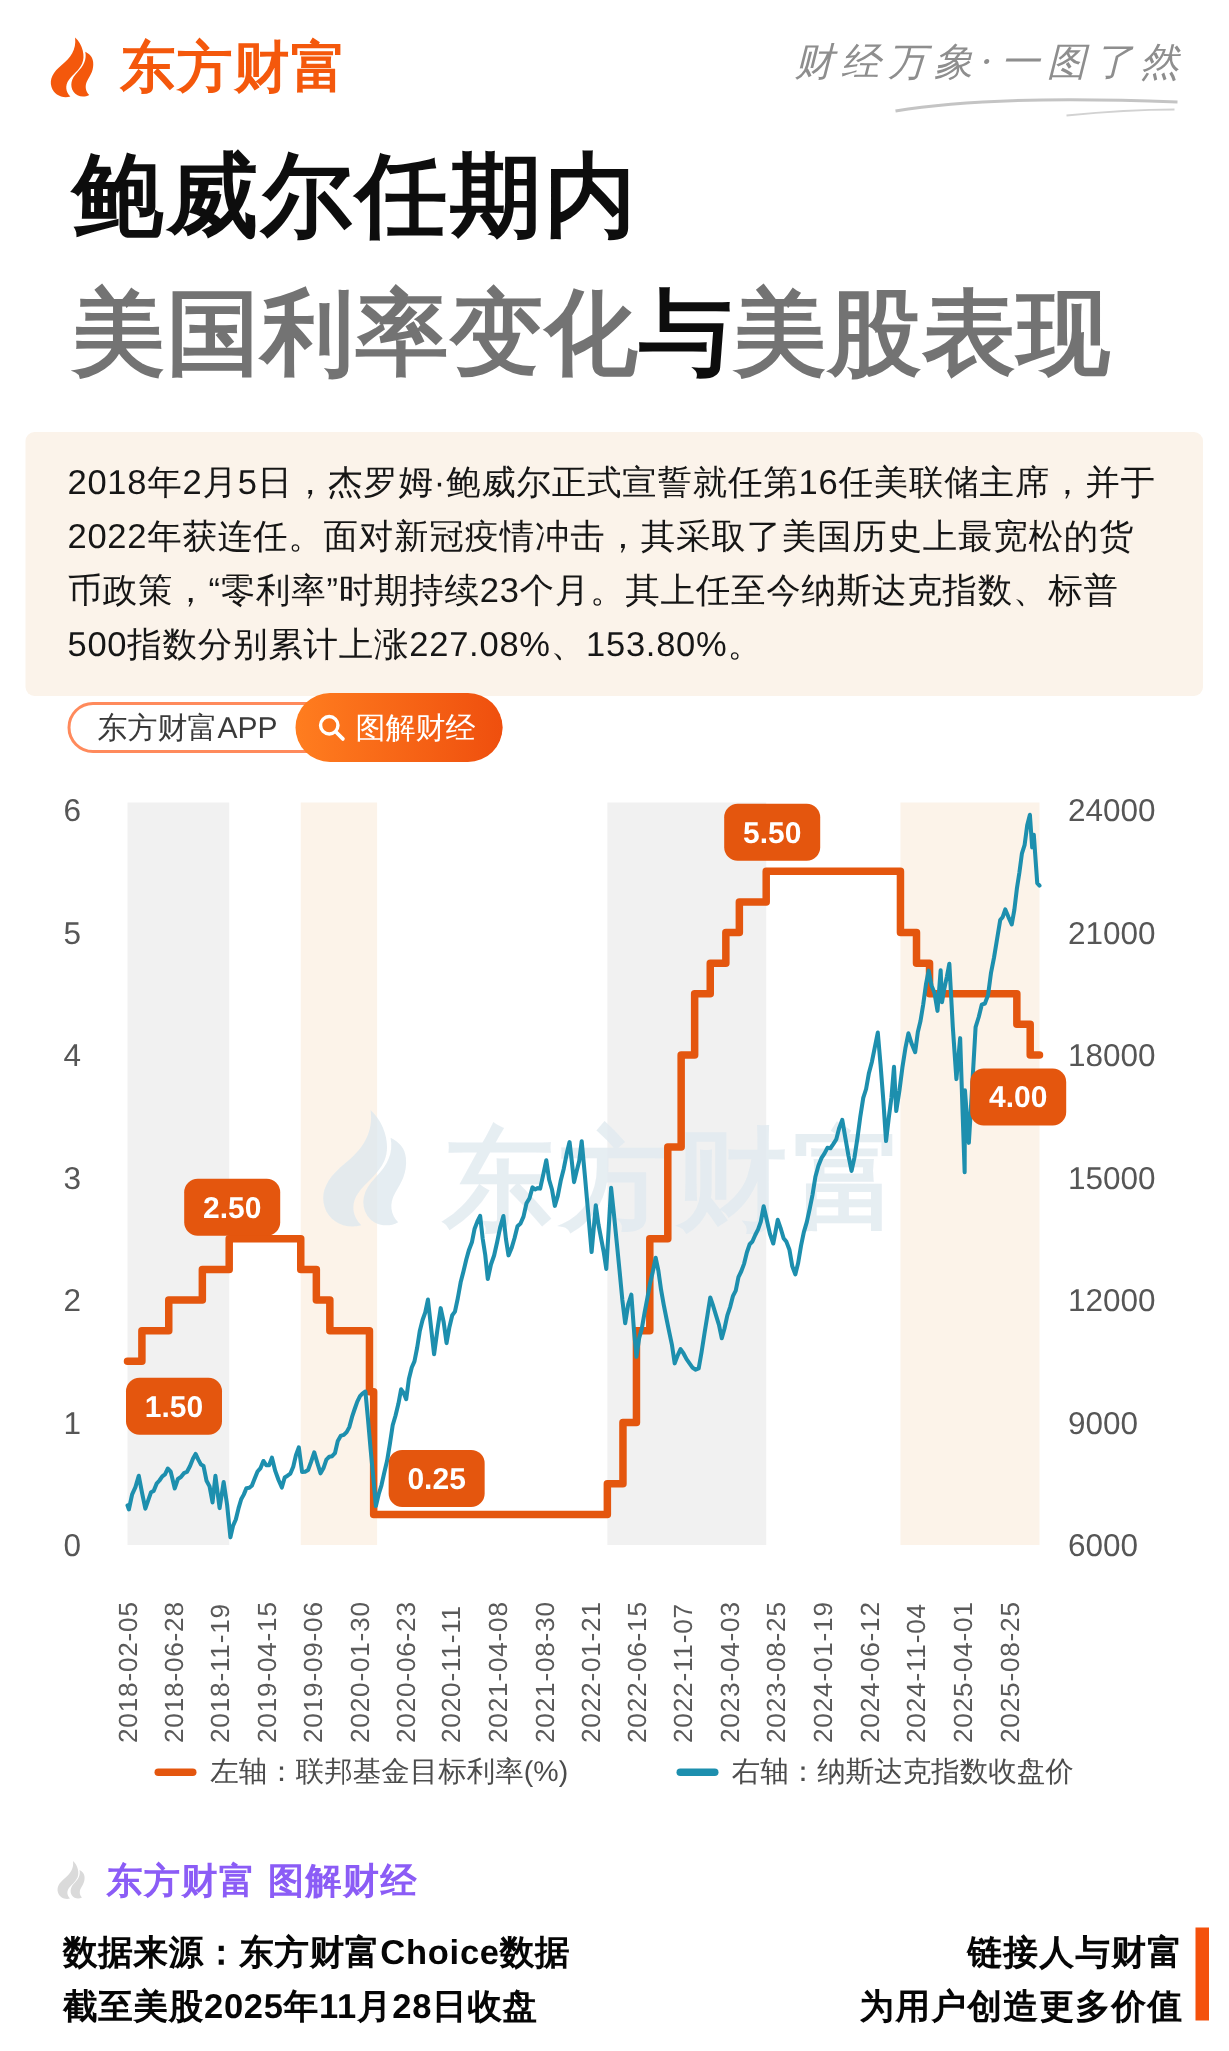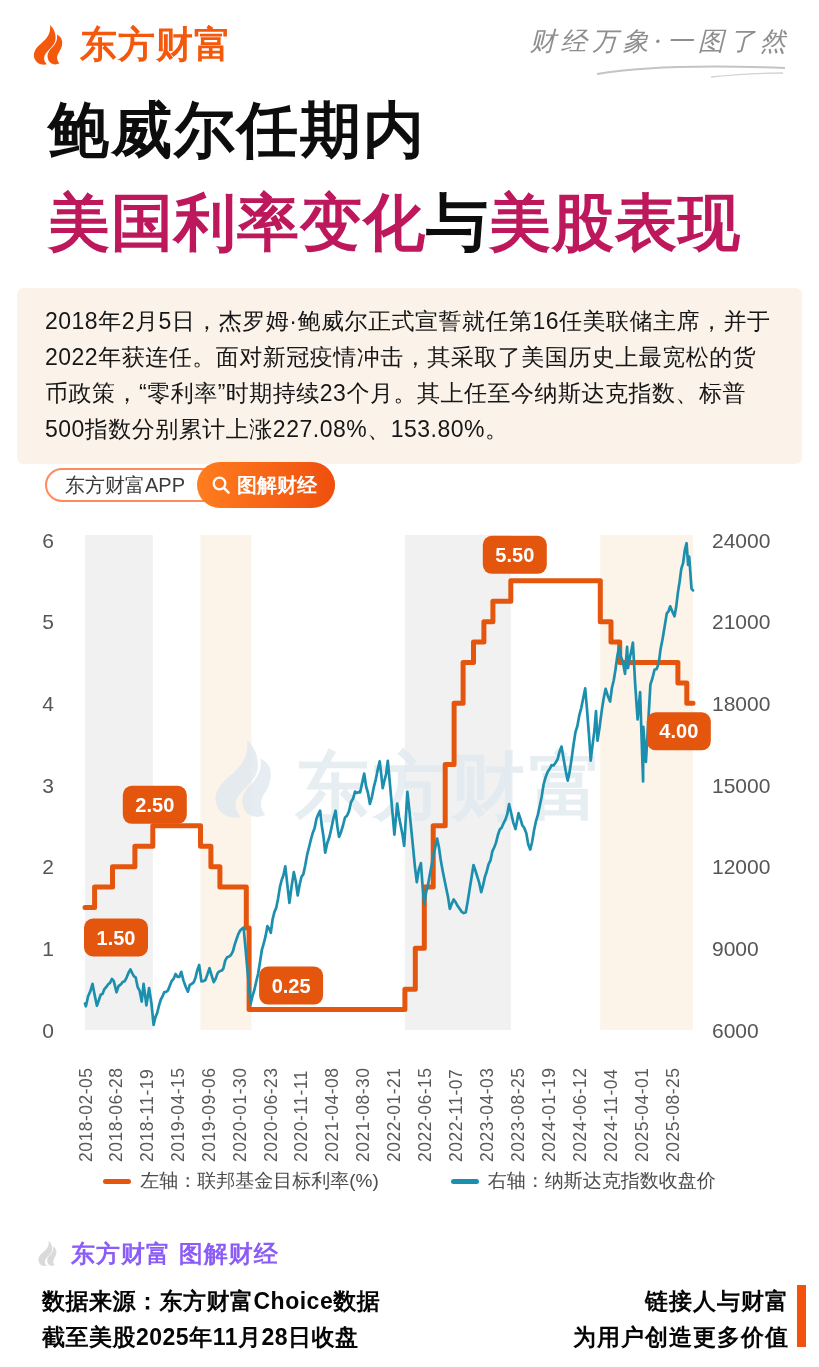--- a/index.html
+++ b/index.html
@@ -10,30 +10,30 @@
   .header{top:20px;left:30px;right:28px;display:flex;justify-content:space-between;align-items:flex-start;}
   .logo{display:flex;align-items:center;gap:8px;color:#f4580c;}
   .logo-text{font-size:37px;font-weight:900;letter-spacing:1px;}
   .tagline-wrap{text-align:right;margin-top:4px;}
   .tagline{font-family:"DejaVu Serif","Liberation Serif",serif;font-style:italic;font-weight:normal;
            font-size:26px;color:#8e8e8e;letter-spacing:5px;}
   
   .title-block{top:98px;left:48px;right:20px;}
   .title-line1{font-size:61px;font-weight:700;color:#0d0d0d;letter-spacing:2px;margin:0 0 28px 0;line-height:1.05;}
   .title-line2{font-size:62px;font-weight:900;letter-spacing:1px;margin:0;line-height:1.05;color:#0d0d0d;}
-  .title-line2 .accent{color:#be185d;}
+  .title-line2 .accent{color:#737373;}
   
   .intro-box{top:288px;left:17px;right:17px;border-radius:6px;padding:15px 28px 17px 28px;box-sizing:border-box;}
   .intro-text{font-size:23px;line-height:36px;color:#161616;letter-spacing:0.5px;}
   
   .badge-row{top:468px;left:45px;}
   .app-pill{display:inline-flex;align-items:center;border:2px solid #ff8a5c;border-radius:24px;background:#fff;height:34px;box-sizing:border-box;}
   .app-pill-label{font-size:20px;color:#3a3a3a;padding:0 14px 0 18px;}
   .cta-pill{display:inline-flex;align-items:center;gap:6px;height:46px;margin:-2px;padding:0 18px 0 14px;
-            border-radius:24px;background:linear-gradient(90deg,#ff7d1f,#ef4f0e);color:#fff;font-size:20px;font-weight:bold;}
+            border-radius:24px;background:linear-gradient(90deg,#ff7d1f,#ef4f0e);color:#fff;font-size:20px;font-weight:normal;}
   
   #chart-svg{position:absolute;top:0;left:0;pointer-events:none;}
   
   .legend{top:1168px;left:0;right:0;display:flex;justify-content:center;align-items:center;gap:72px;}
   .legend-item{display:flex;align-items:center;gap:9px;}
   .legend-swatch{width:28px;height:5px;border-radius:3px;}
   .legend-label{font-size:19px;color:#4c4c4c;}
   
   .wm-row{top:1238px;left:36px;display:flex;align-items:center;gap:9px;color:#8b5cf6;font-size:24px;font-weight:600;letter-spacing:1px;}
   

